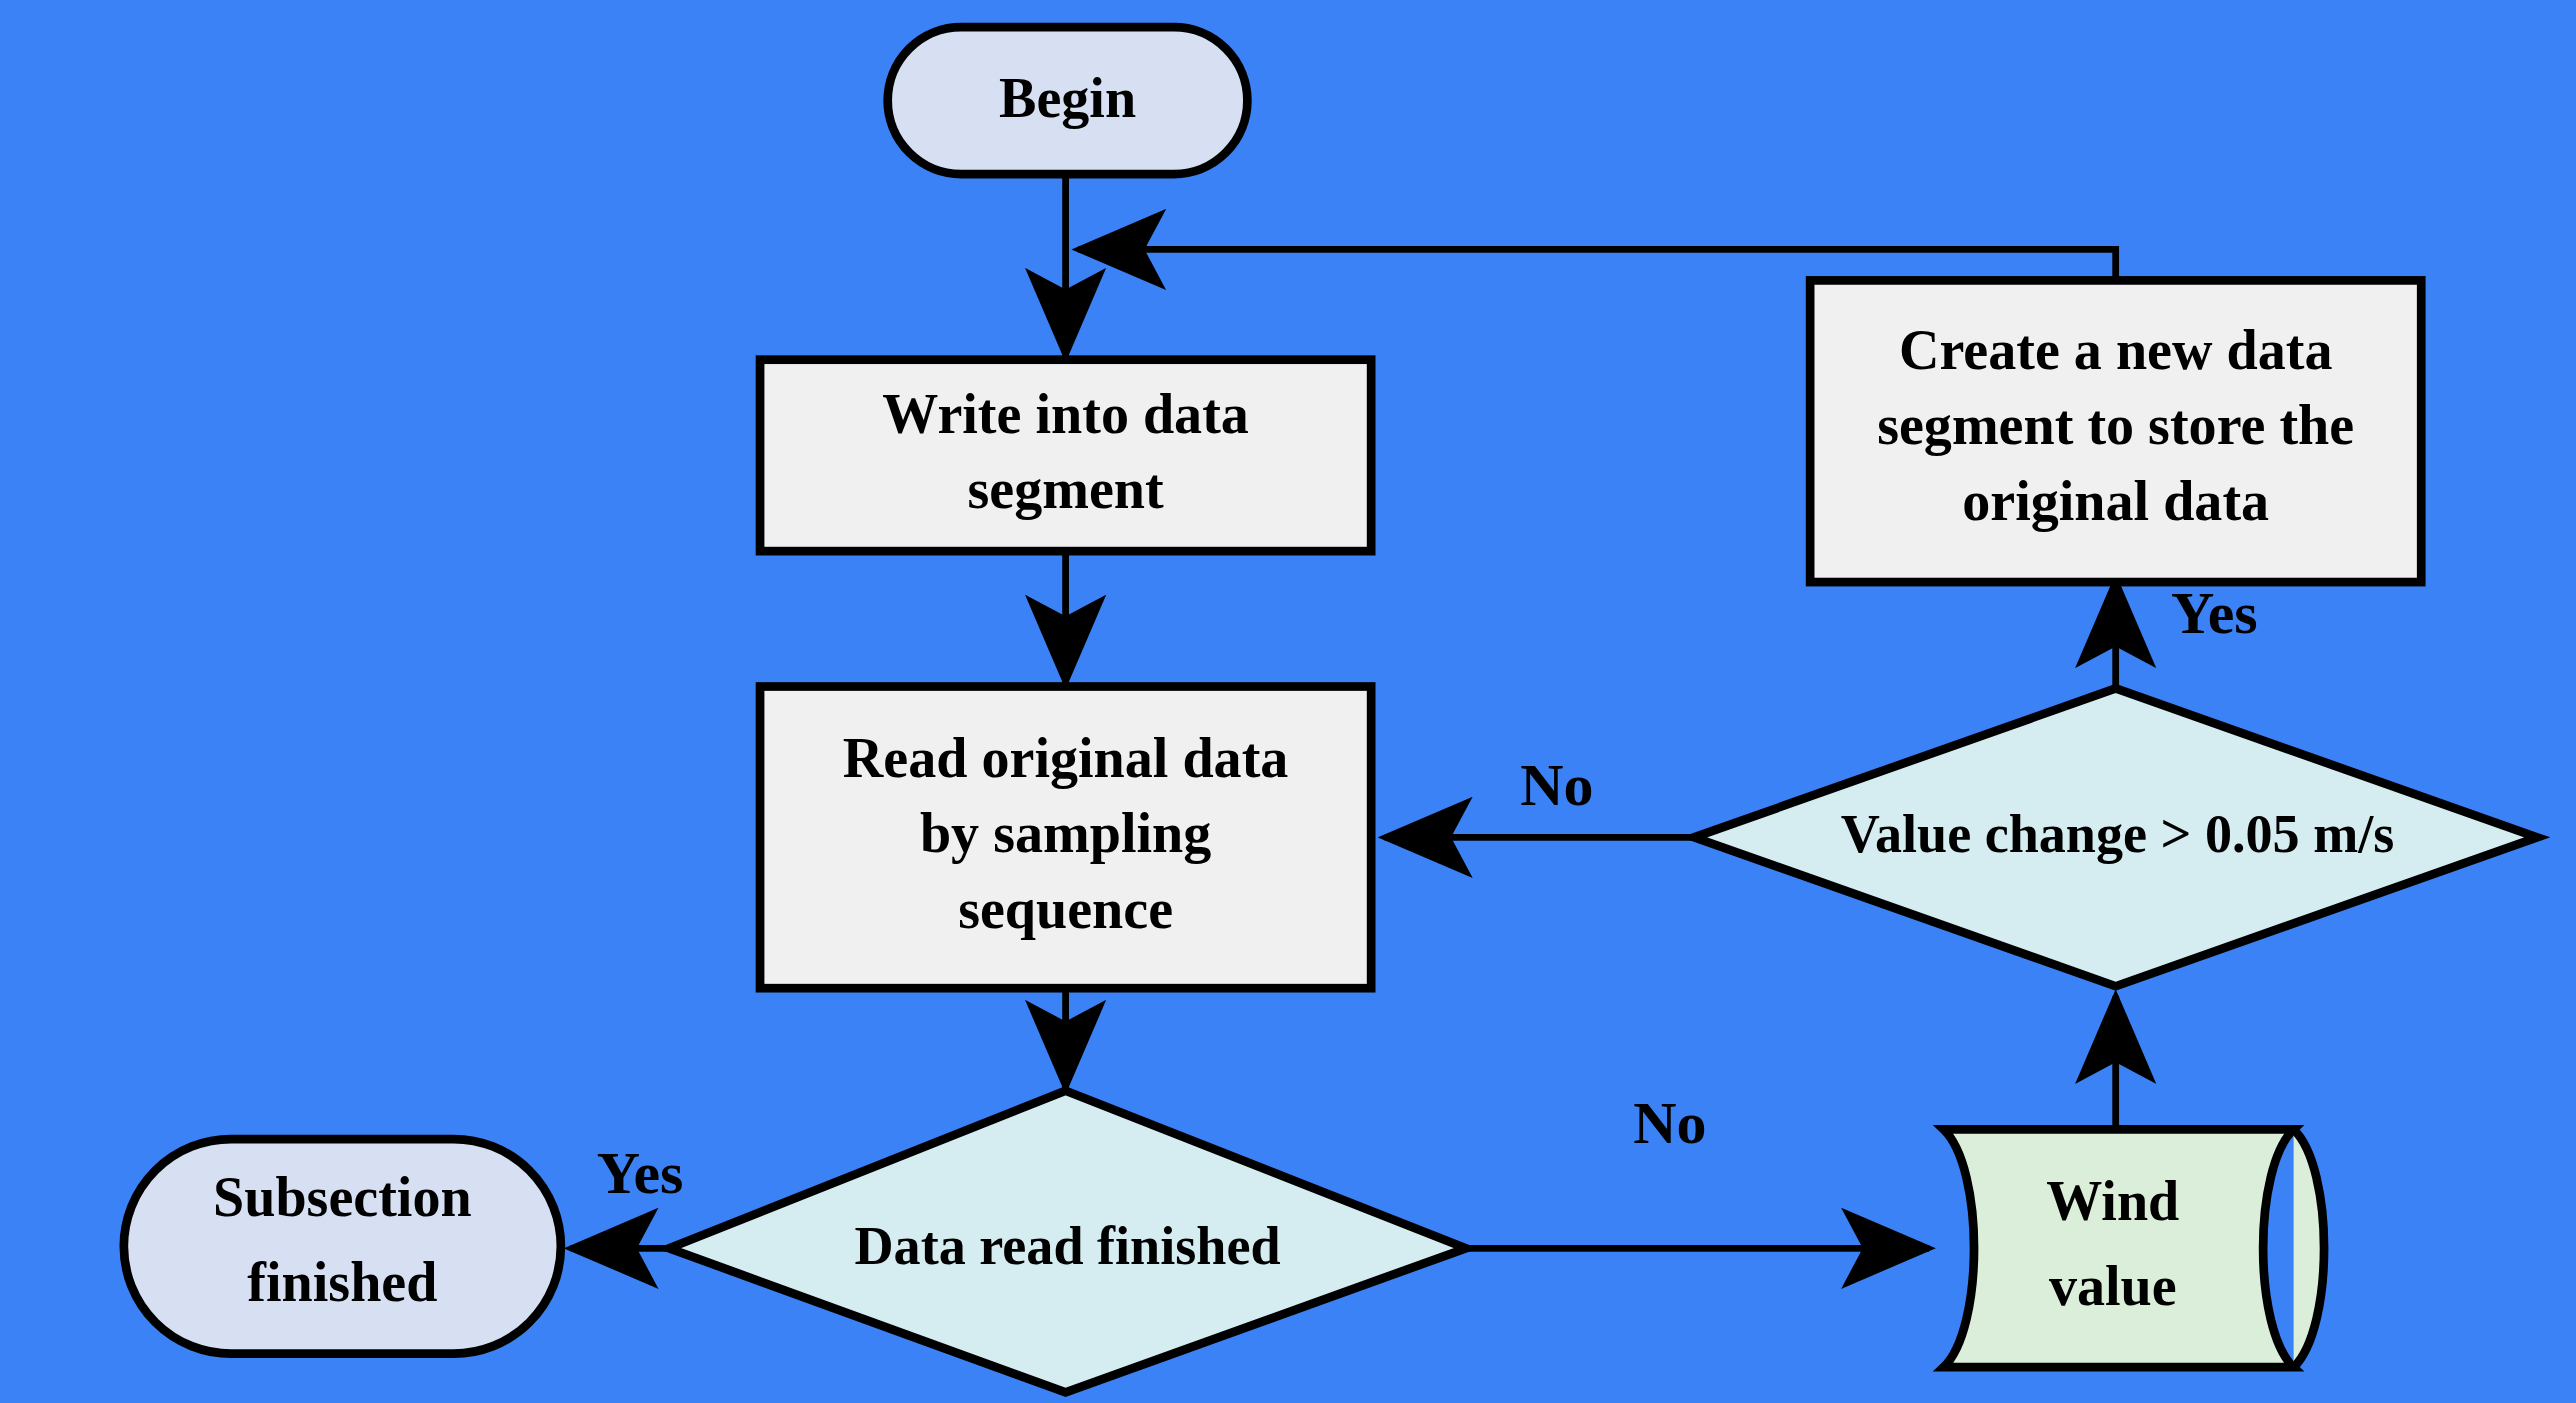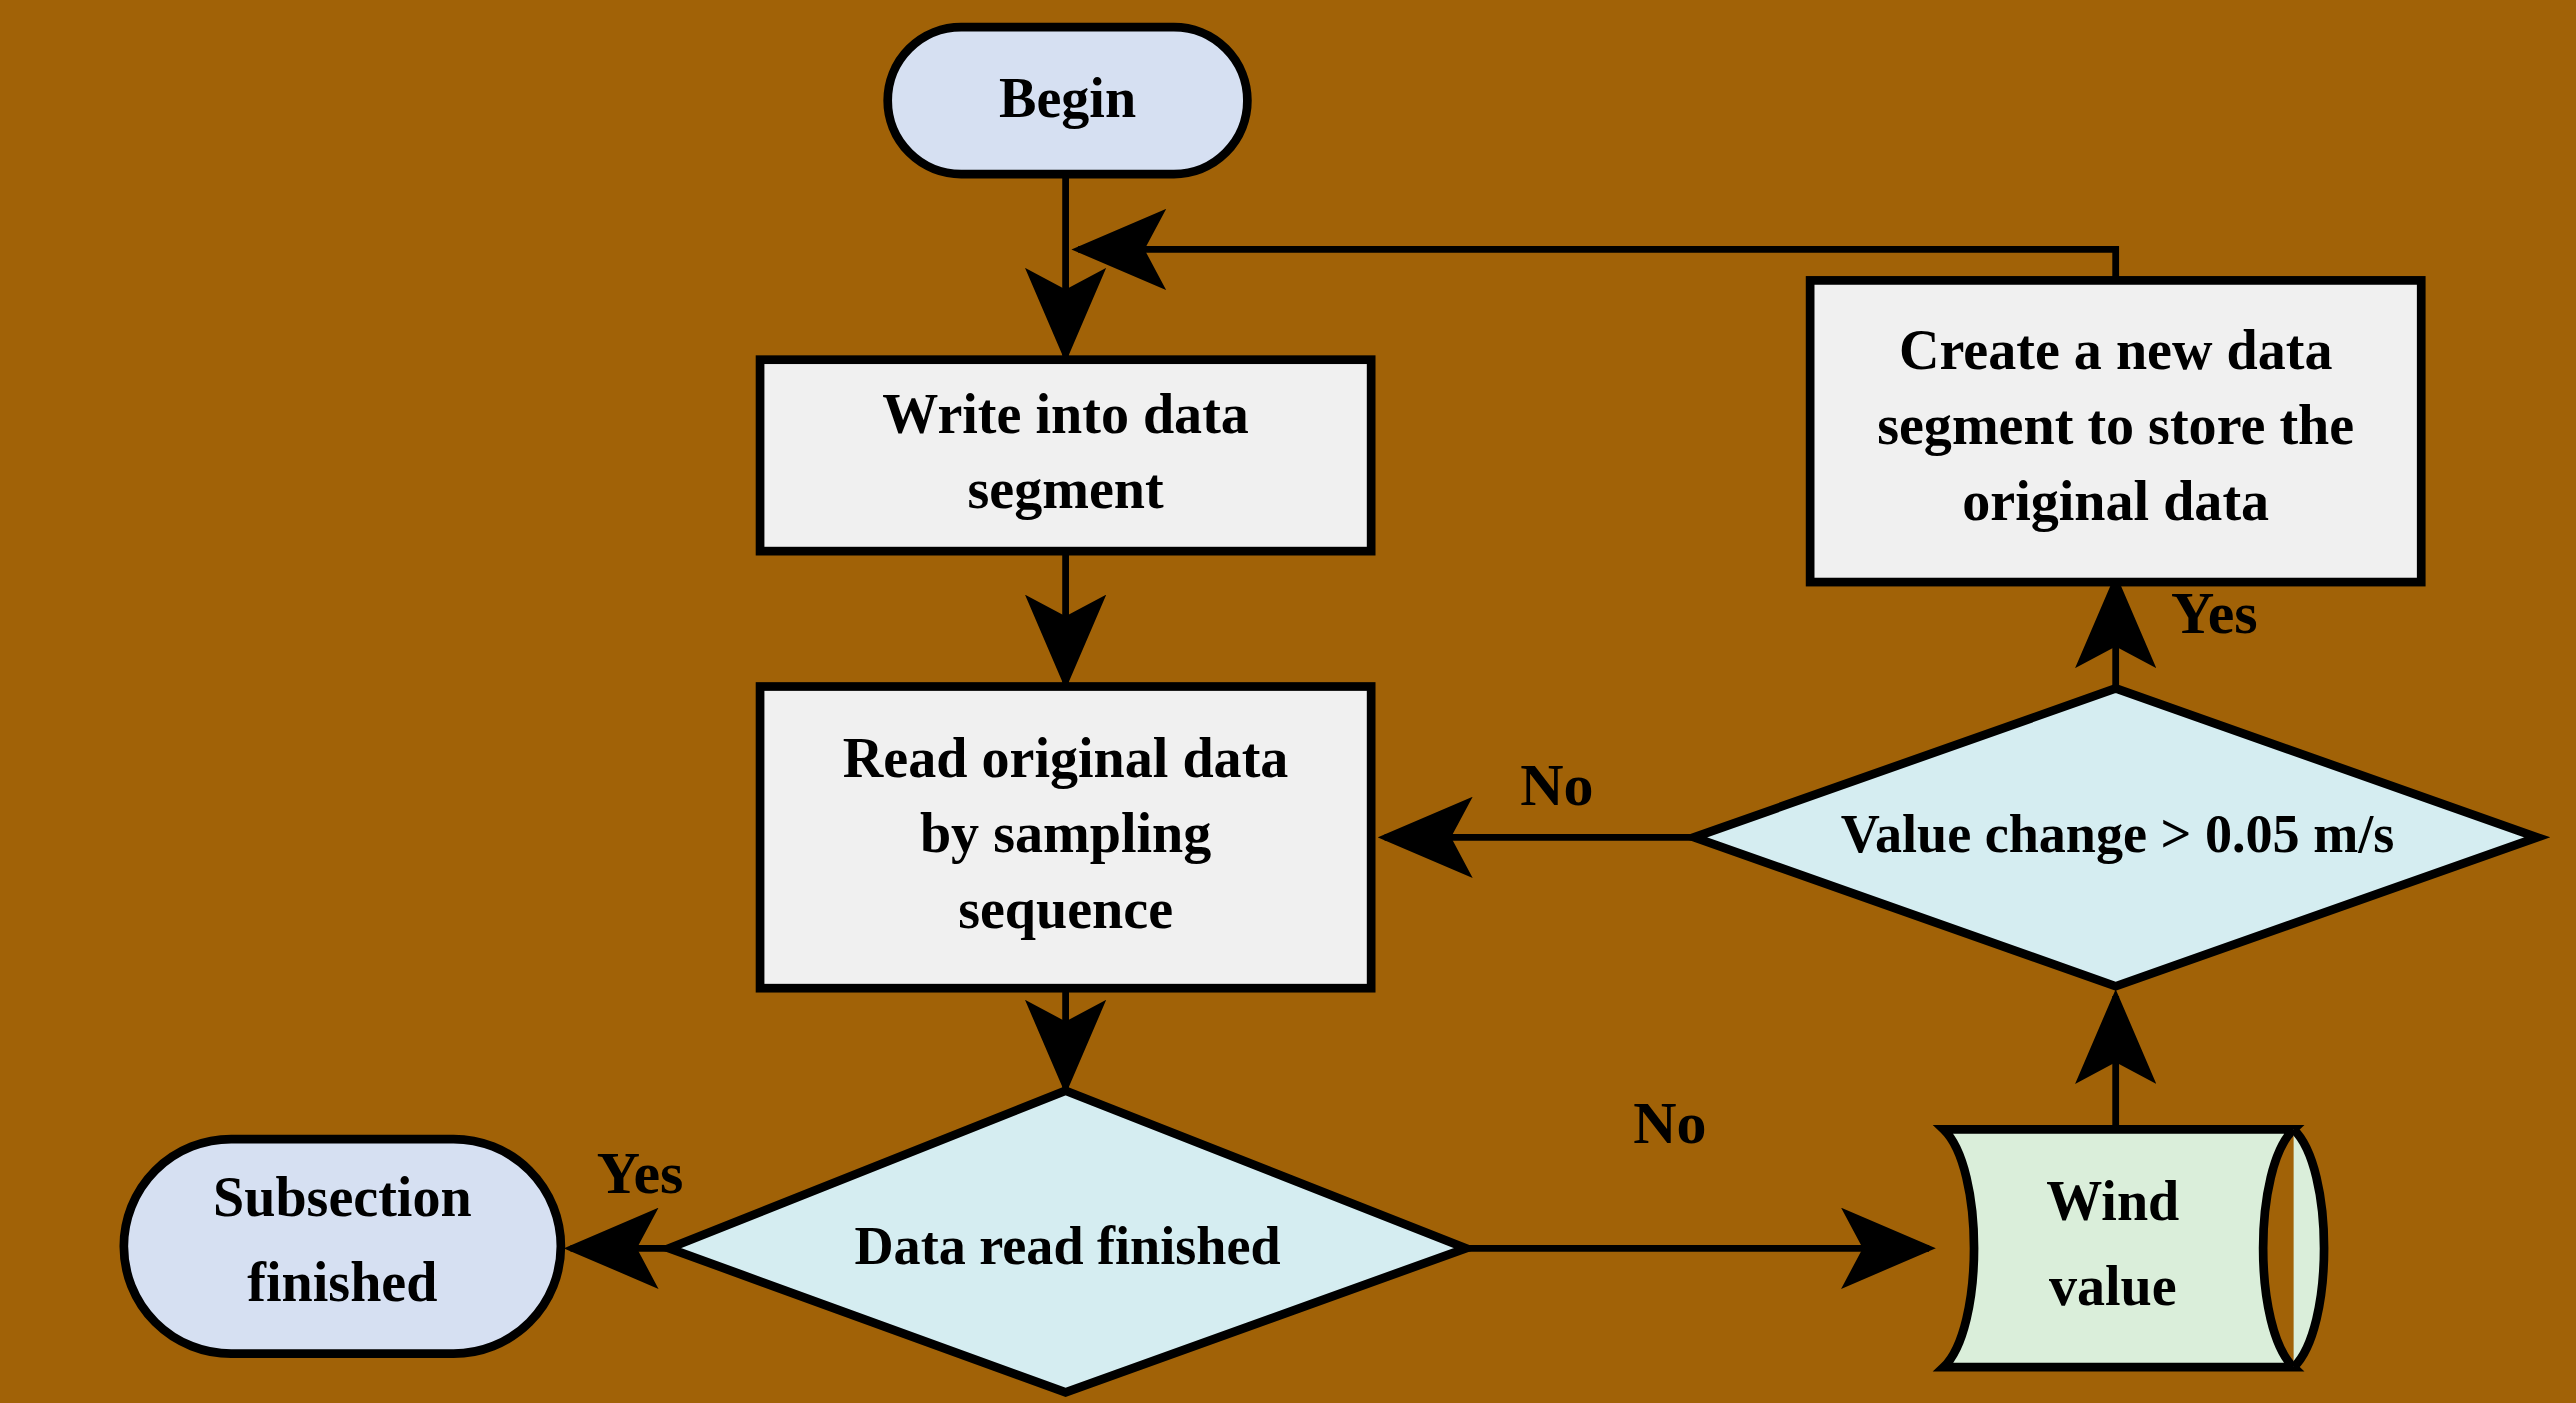--- a/index.html
+++ b/index.html
@@ -4,21 +4,21 @@
 <style>
   html, body {
     margin: 0;
     padding: 0;
     background: #ffffff;
   }
   #canvas {
     position: relative;
     width: 2576px;
     height: 1403px;
-    background: #a16207;
+    background: #3b82f6;
     overflow: hidden;
   }
   svg.flow {
     display: block;
     width: 2576px;
     height: 1403px;
   }
   .node-label {
     font-family: "Liberation Serif", "DejaVu Serif", serif;
     font-weight: bold;

